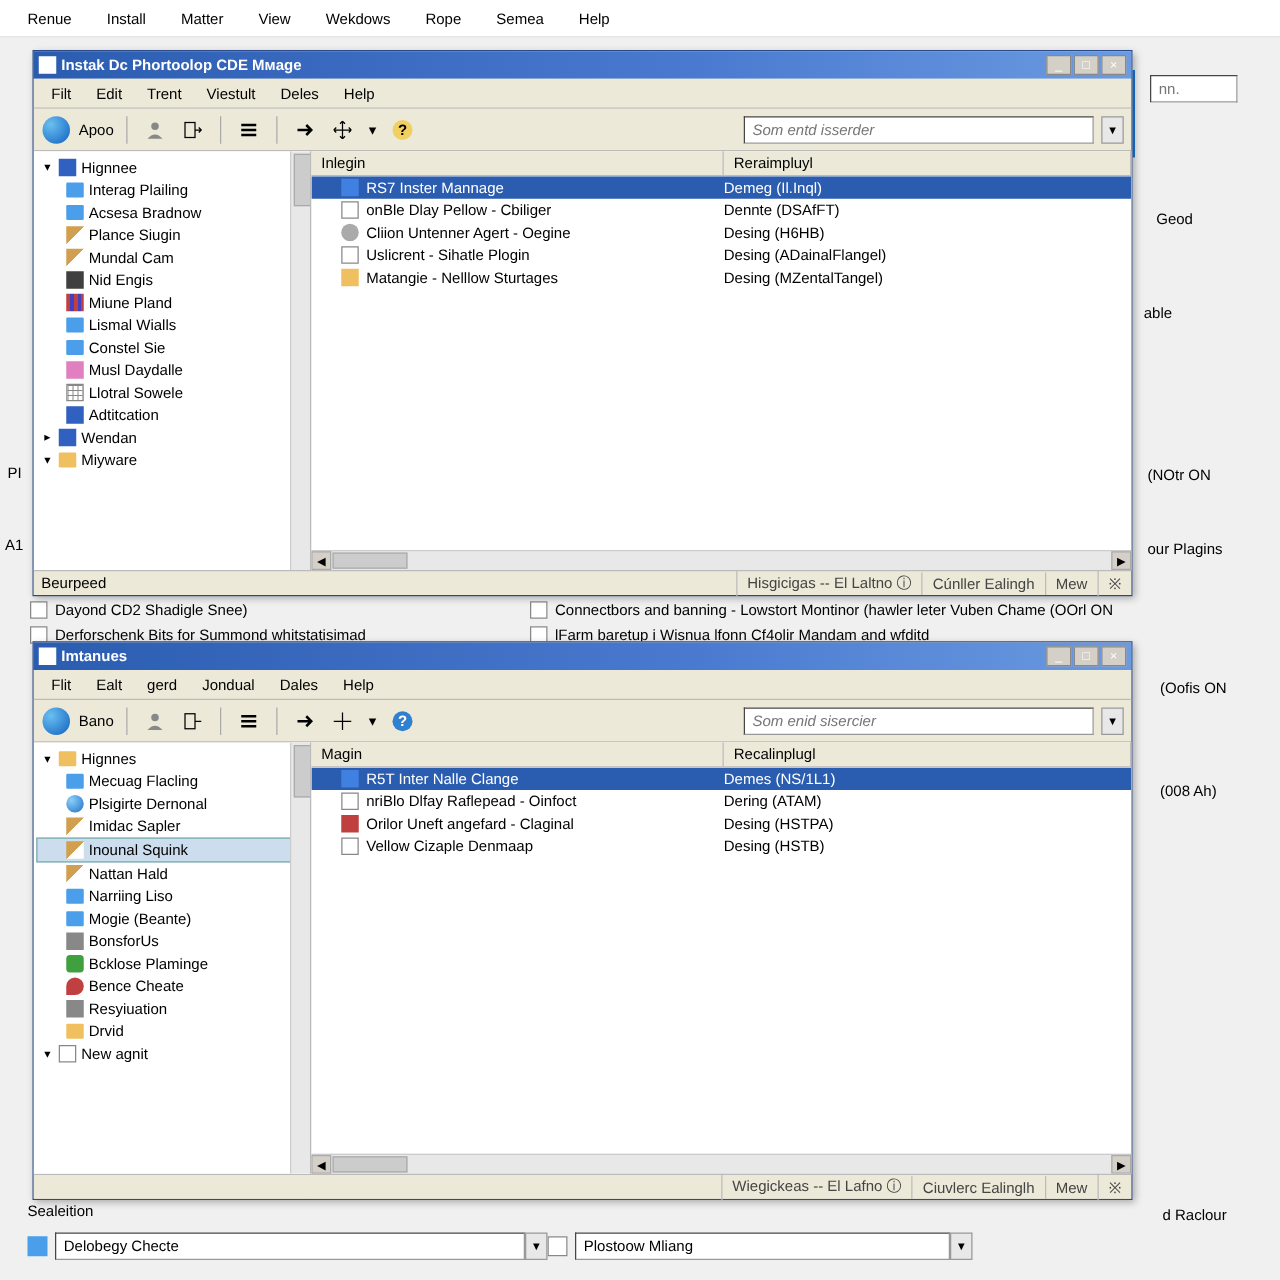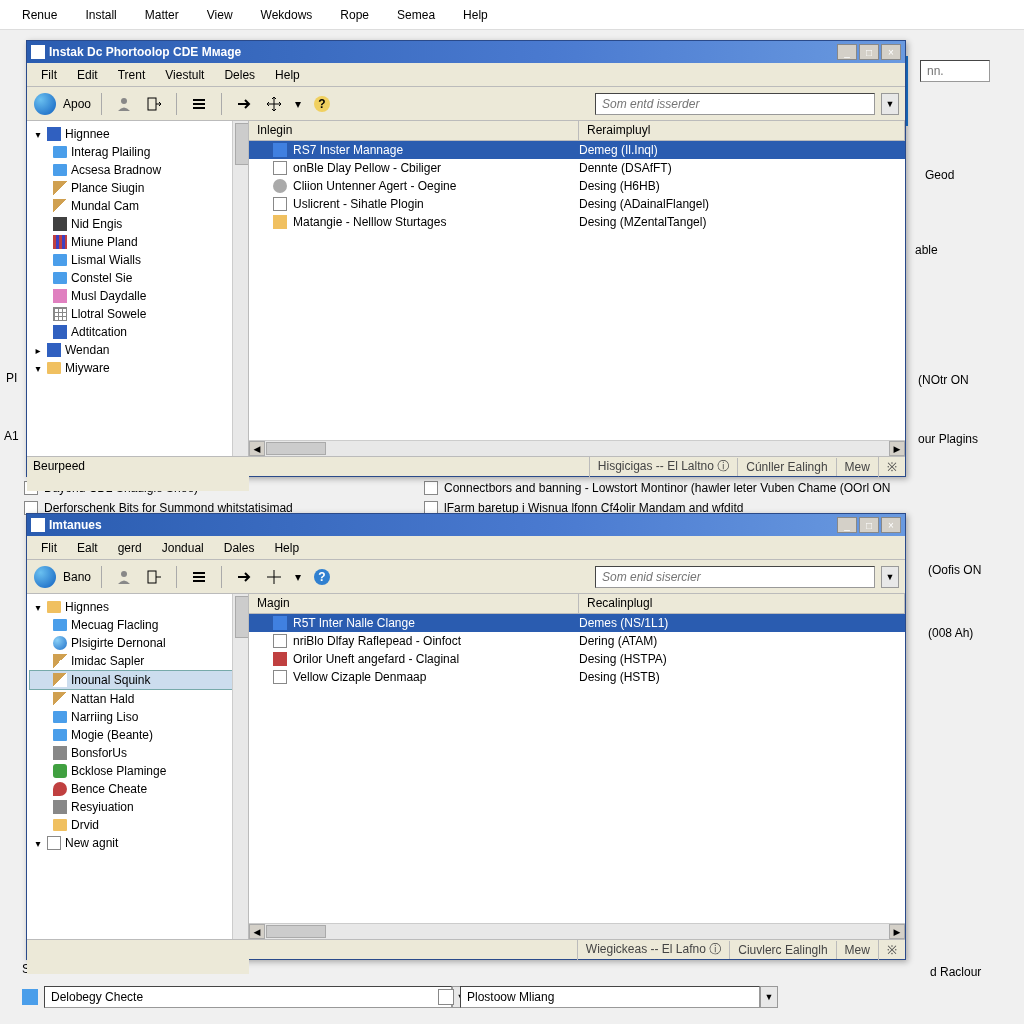--- a/index.html
+++ b/index.html
@@ -65,21 +65,21 @@
 .rico.fold { background: #f0c060; }
 .rico.gear { background: #aaa; border-radius: 50%; }
 .rico.blue { background: #4080e0; }
 .rico.red { background: #c04040; }
 
 .hscroll { height: 16px; background: #e8e8e8; border-top: 1px solid #ccc; display: flex; }
 .hscroll .ar { width: 16px; background: #d4d0c8; border: 1px solid #aaa; display: flex; align-items: center; justify-content: center; font-size: 9px; }
 .hscroll .thumb { width: 60px; background: #ccc; border: 1px solid #aaa; margin: 1px; }
 .hscroll .track { flex: 1; }
 
-.sidefoot { height: 35px; background: #ece9d8; border-top: 1px solid #bbb; padding: 2px 6px; color: #000; }
+.sidefoot { height: 20px; background: #ece9d8; border-top: 1px solid #bbb; padding: 2px 6px; color: #000; }
 .status { height: 20px; background: #ece9d8; border-top: 1px solid #bbb; display: flex; align-items: center; font-size: 11px; color: #444; }
 .status .cell { padding: 2px 8px; border-left: 1px solid #bbb; }
 .status .spacer { flex: 1; }
 
 .bg-item { position: absolute; display: flex; align-items: center; gap: 6px; color: #000; }
 .bg-item .bico { width: 14px; height: 14px; border: 1px solid #888; background: #fff; display: inline-block; }
 
 .bg-combo { position: absolute; display: flex; align-items: center; }
 .bg-combo input { height: 22px; border: 1px inset #999; padding: 0 6px; background: #fff; }
 .bg-combo .dd { width: 18px; height: 22px; background: #e8e8e8; border: 1px solid #999; display: flex; align-items: center; justify-content: center; font-size: 9px; }
@@ -134,37 +134,37 @@
   </div>
 <div class="bg-item" style="left:424px; top:481px;">
     <span class="bico"></span>
     <span>Сonnectbors and banning - Lowstort Montinor (hawler leter Vuben Chame (OOrl ON</span>
   </div>
 <div class="bg-item" style="left:424px; top:501px;">
     <span class="bico"></span>
     <span>lFarm baretup i Wisnua lfonn Cf4olir Mandam and wfditd</span>
   </div>
 
-<div class="bg-item" style="left:928px; top:543px;margin-top:20px;">
+<div class="bg-item" style="left:928px; top:543px;">
     <span>(Oofis ON</span>
   </div>
 <div class="bg-item" style="left:928px; top:626px;">
     <span>(008 Ah)</span>
   </div>
 <div class="bg-item" style="left:930px; top:936px;margin-top:29px;">
     <span>d Raclour</span>
   </div>
 
 <div class="bg-item" style="left:22px; top:962px;">
     <span>Sealeition</span>
   </div>
 
 <div class="bg-combo" style="left:22px; top:986px;">
   <span style="width:16px;height:16px;background:#4a9eea;margin-right:6px;"></span>
-  <input style="width: 408px;" value="Delobegy Checte">
+  <input style="width: 376px;" value="Delobegy Checte">
   <span class="dd">▼</span>
 </div>
 <div class="bg-combo" style="left:438px; top:986px;">
   <span style="width:16px;height:16px;border:1px solid #888;background:#fff;margin-right:6px;"></span>
   <input style="width: 300px;" value="Plostoow Mliang">
   <span class="dd">▼</span>
 </div>
 
 <div class="window" style="left:26px; top:40px; width:880px; height:437px;">
   <div class="titlebar">

